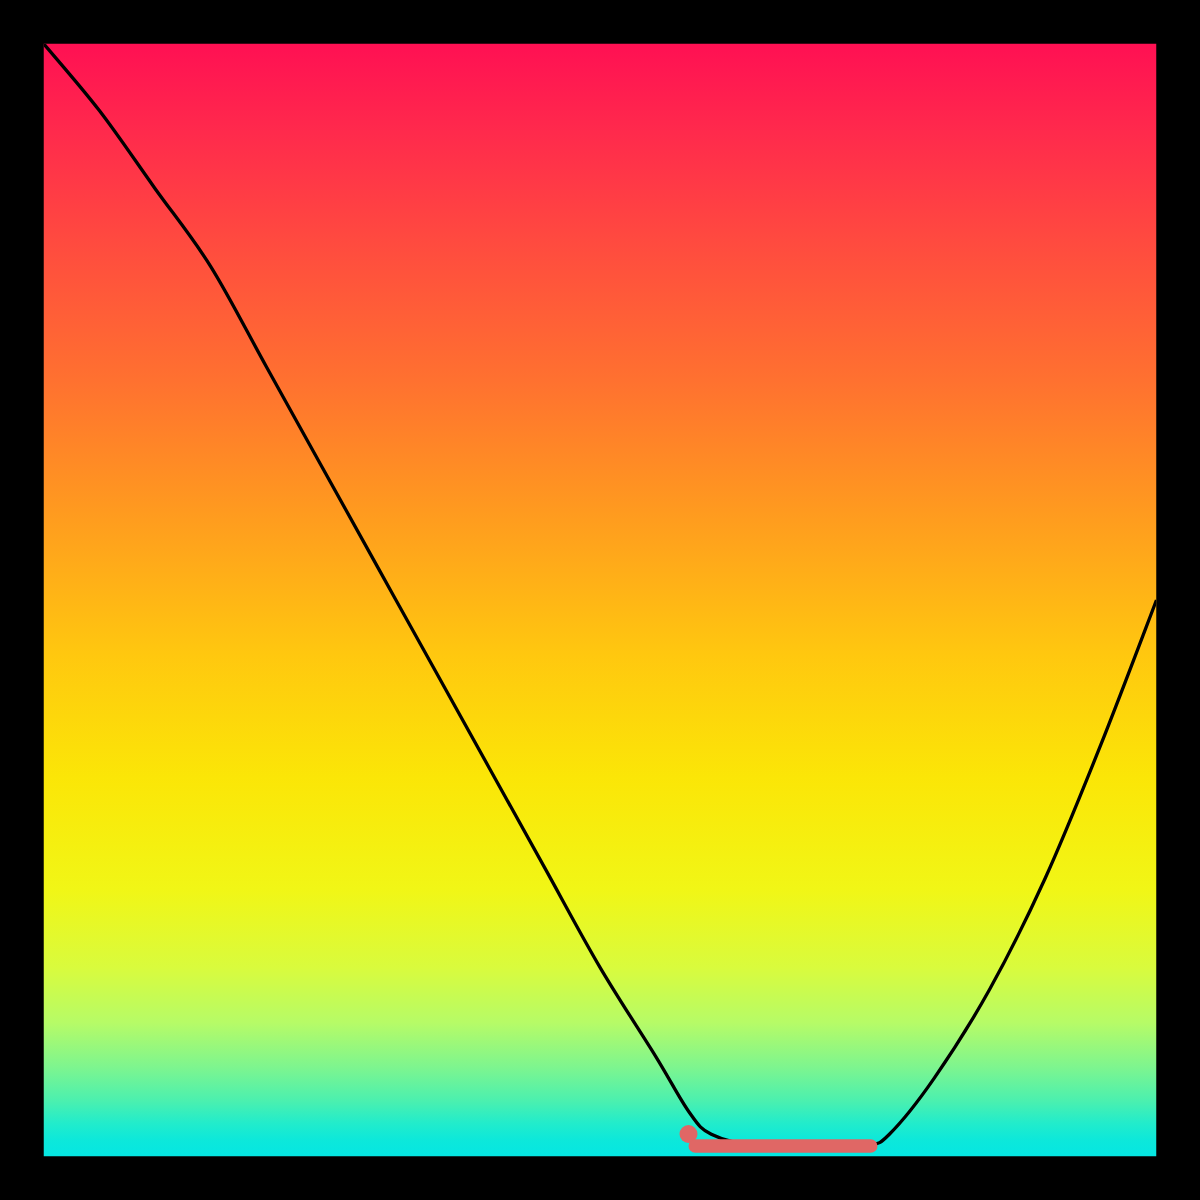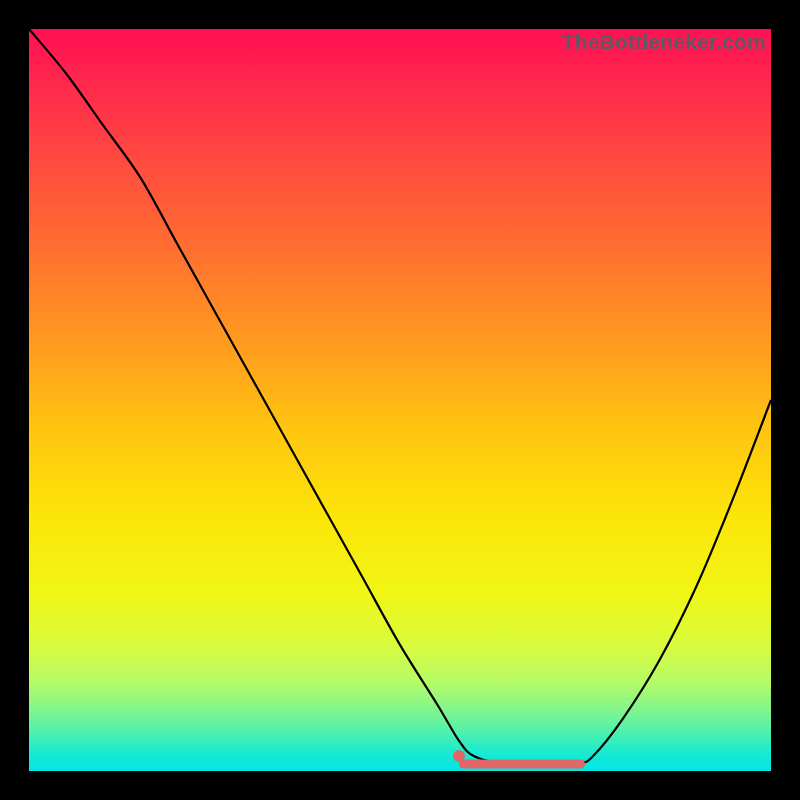--- a/index.html
+++ b/index.html
@@ -71,21 +71,20 @@
     background: #e06765;
     border-radius: 5px;
     transform: translateY(-50%);
     z-index: 4;
   }
 </style>
 </head>
 <body>
 
 <div class="stage">
-  <div class="brand">TheBottleneker.com</div>
 
   <div class="plot">
     <div class="gradient"></div>
 
     <svg class="curve" viewBox="0 0 742 742" preserveAspectRatio="none">
       <path id="curve-path" d="M 0 0 C 6.183333333333334 7.420000000000016, 24.733333333333334 28.443333333333424, 37.1 44.520000000000095 C 49.46666666666667 60.59666666666676, 61.833333333333336 79.14666666666672, 74.2 96.46000000000004 C 86.56666666666666 113.77333333333335, 98.93333333333334 128.61333333333332, 111.3 148.39999999999998 C 123.66666666666666 168.18666666666664, 136.03333333333333 192.92000000000007, 148.4 215.18000000000006 C 160.76666666666668 237.44000000000005, 173.13333333333333 259.7, 185.5 281.96 C 197.86666666666667 304.21999999999997, 210.23333333333332 326.47999999999996, 222.6 348.73999999999995 C 234.96666666666667 370.99999999999994, 247.33333333333331 393.26, 259.7 415.52 C 272.06666666666666 437.78, 284.43333333333334 460.04, 296.8 482.3 C 309.1666666666667 504.56, 321.53333333333336 526.8199999999999, 333.90000000000003 549.0799999999999 C 346.2666666666667 571.3399999999999, 358.6333333333333 594.8366666666667, 371 615.86 C 383.3666666666667 636.8833333333333, 398.2066666666667 659.1433333333333, 408.1 675.22 C 417.99333333333334 691.2966666666667, 424.1766666666666 703.6633333333334, 430.35999999999996 712.32 C 436.5433333333333 720.9766666666667, 437.78 723.4499999999999, 445.2 727.16 C 452.62 730.87, 462.5133333333333 733.3433333333334, 474.88 734.58 C 487.24666666666667 735.8166666666667, 507.0333333333333 734.58, 519.4 734.58 C 531.7666666666667 734.58, 541.6600000000001 735.8166666666667, 549.08 734.58 C 556.5 733.3433333333334, 556.5 734.5799999999999, 563.92 727.16 C 571.3399999999999 719.74, 582.47 706.1366666666665, 593.6 690.06 C 604.73 673.9833333333333, 618.3333333333333 652.96, 630.6999999999999 630.7 C 643.0666666666666 608.44, 655.4333333333334 583.7066666666667, 667.8000000000001 556.5 C 680.1666666666667 529.2933333333333, 692.5333333333333 498.37666666666667, 704.9 467.46 C 717.2666666666667 436.5433333333333, 735.8166666666666 387.07666666666665, 742 371" fill="none" stroke="#000000" stroke-width="2.2"></path>
     </svg>
 
     <div id="start-dot" class="dot" style="left: 430.36px; top: 727.16px; background: rgb(224, 103, 101);"></div>
     <div id="flat-seg" class="flatseg" style="left: 430.36px; width: 126.14px; top: 734.58px; background: rgb(224, 103, 101);"></div>

